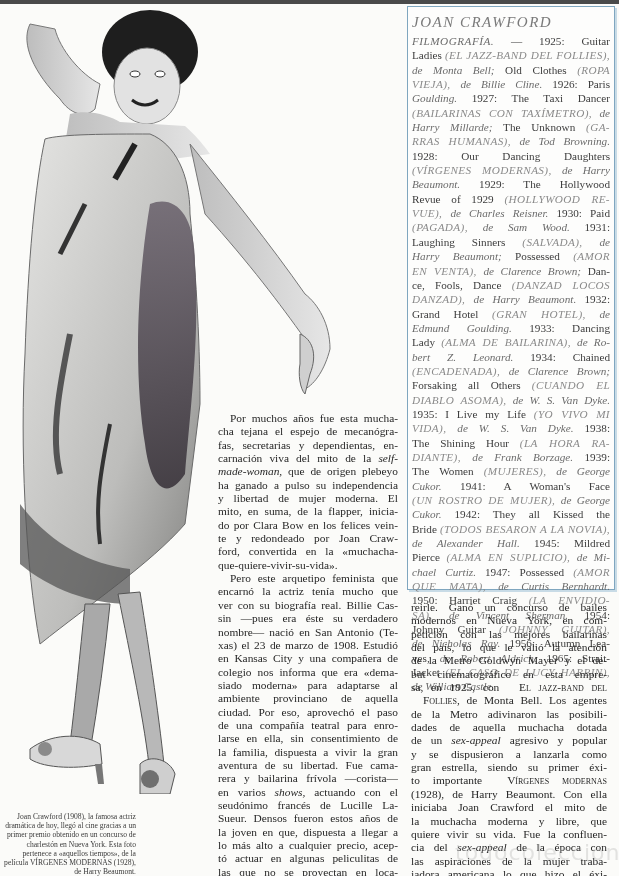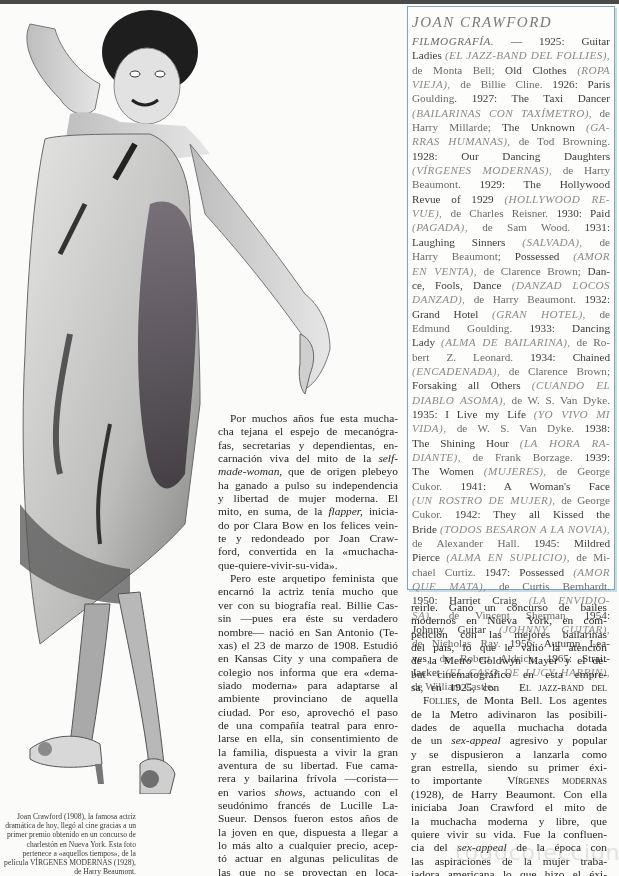--- a/index.html
+++ b/index.html
@@ -42,21 +42,21 @@
     text-align:left; font-style:italic; letter-spacing:1.5px;
     font-family:"Liberation Serif", serif; font-size:15px; color:#7a7a7a;
     margin-top:7px; margin-bottom:3px;
   }
   .filmbox .body {
     font-family:"Liberation Serif", serif; font-size:11.2px; line-height:14.35px;
     color:#3c3c3c; text-align:justify;
   }
   .filmbox .body .ln { display:block; white-space:nowrap; text-align:justify; text-align-last:justify; }
   .filmbox .body .ln.last { text-align-last:left; }
-  .it { color:#6b6b6b; }
+  .it { font-style:italic; color:#6b6b6b; }
   .itsc { font-style:italic; font-variant:small-caps; color:#8a8a8a; letter-spacing:0.4px; }
   .hd { font-style:italic; color:#6b6b6b; letter-spacing:0.5px; }
 
   .watermark {
     position:absolute; left:455px; top:840px; width:160px; height:28px;
     font-family:"DejaVu Sans", sans-serif; font-size:22px; color:rgba(160,160,160,0.28);
     letter-spacing:1px;
   }
 </style>
 </head>
@@ -176,21 +176,21 @@
 </div>
 
 <div class="col mid" id="mid-col">
     <span class="line" style="padding-left: 12px;"><span>Por muchos años fue esta mucha-</span></span>
     <span class="line"><span>cha tejana el espejo de mecanógra-</span></span>
     <span class="line"><span>fas, secretarias y dependientas, en-</span></span>
     <span class="line"><span>carnación viva del mito de la </span><span class="i" style="font-style: italic;">self-</span></span>
     <span class="line"><span class="i" style="font-style: italic;">made-woman,</span><span> que de origen plebeyo</span></span>
     <span class="line"><span>ha ganado a pulso su independencia</span></span>
     <span class="line"><span>y libertad de mujer moderna. El</span></span>
-    <span class="line"><span>mito, en suma, de la </span><span class="i" style="font-style: italic;">flapper,</span><span> inicia-</span></span>
+    <span class="line"><span>mito, en suma, de la </span><span class="i" style="">flapper,</span><span> inicia-</span></span>
     <span class="line"><span>do por Clara Bow en los felices vein-</span></span>
     <span class="line"><span>te y redondeado por Joan Craw-</span></span>
     <span class="line"><span>ford, convertida en la «muchacha-</span></span>
     <span class="line last"><span>que-quiere-vivir-su-vida».</span></span>
     <span class="line" style="padding-left: 12px;"><span>Pero este arquetipo feminista que</span></span>
     <span class="line"><span>encarnó la actriz tenía mucho que</span></span>
     <span class="line"><span>ver con su biografía real. Billie Cas-</span></span>
     <span class="line"><span>sin —pues era éste su verdadero</span></span>
     <span class="line"><span>nombre— nació en San Antonio (Te-</span></span>
     <span class="line"><span>xas) el 23 de marzo de 1908. Estudió</span></span>

